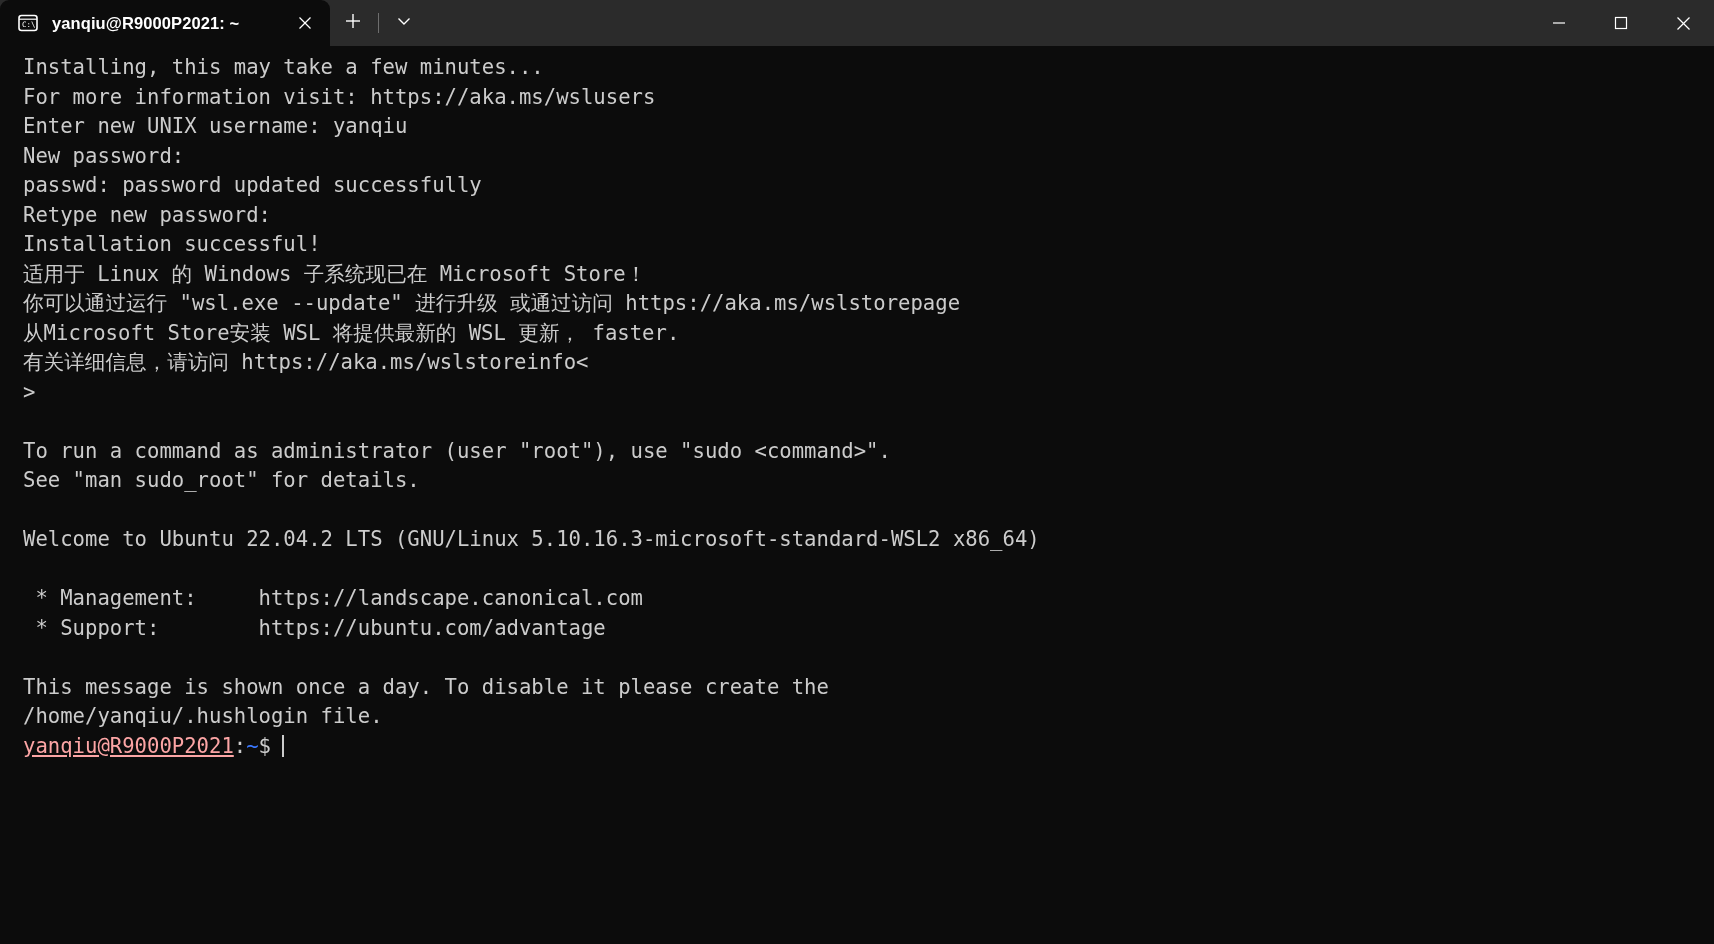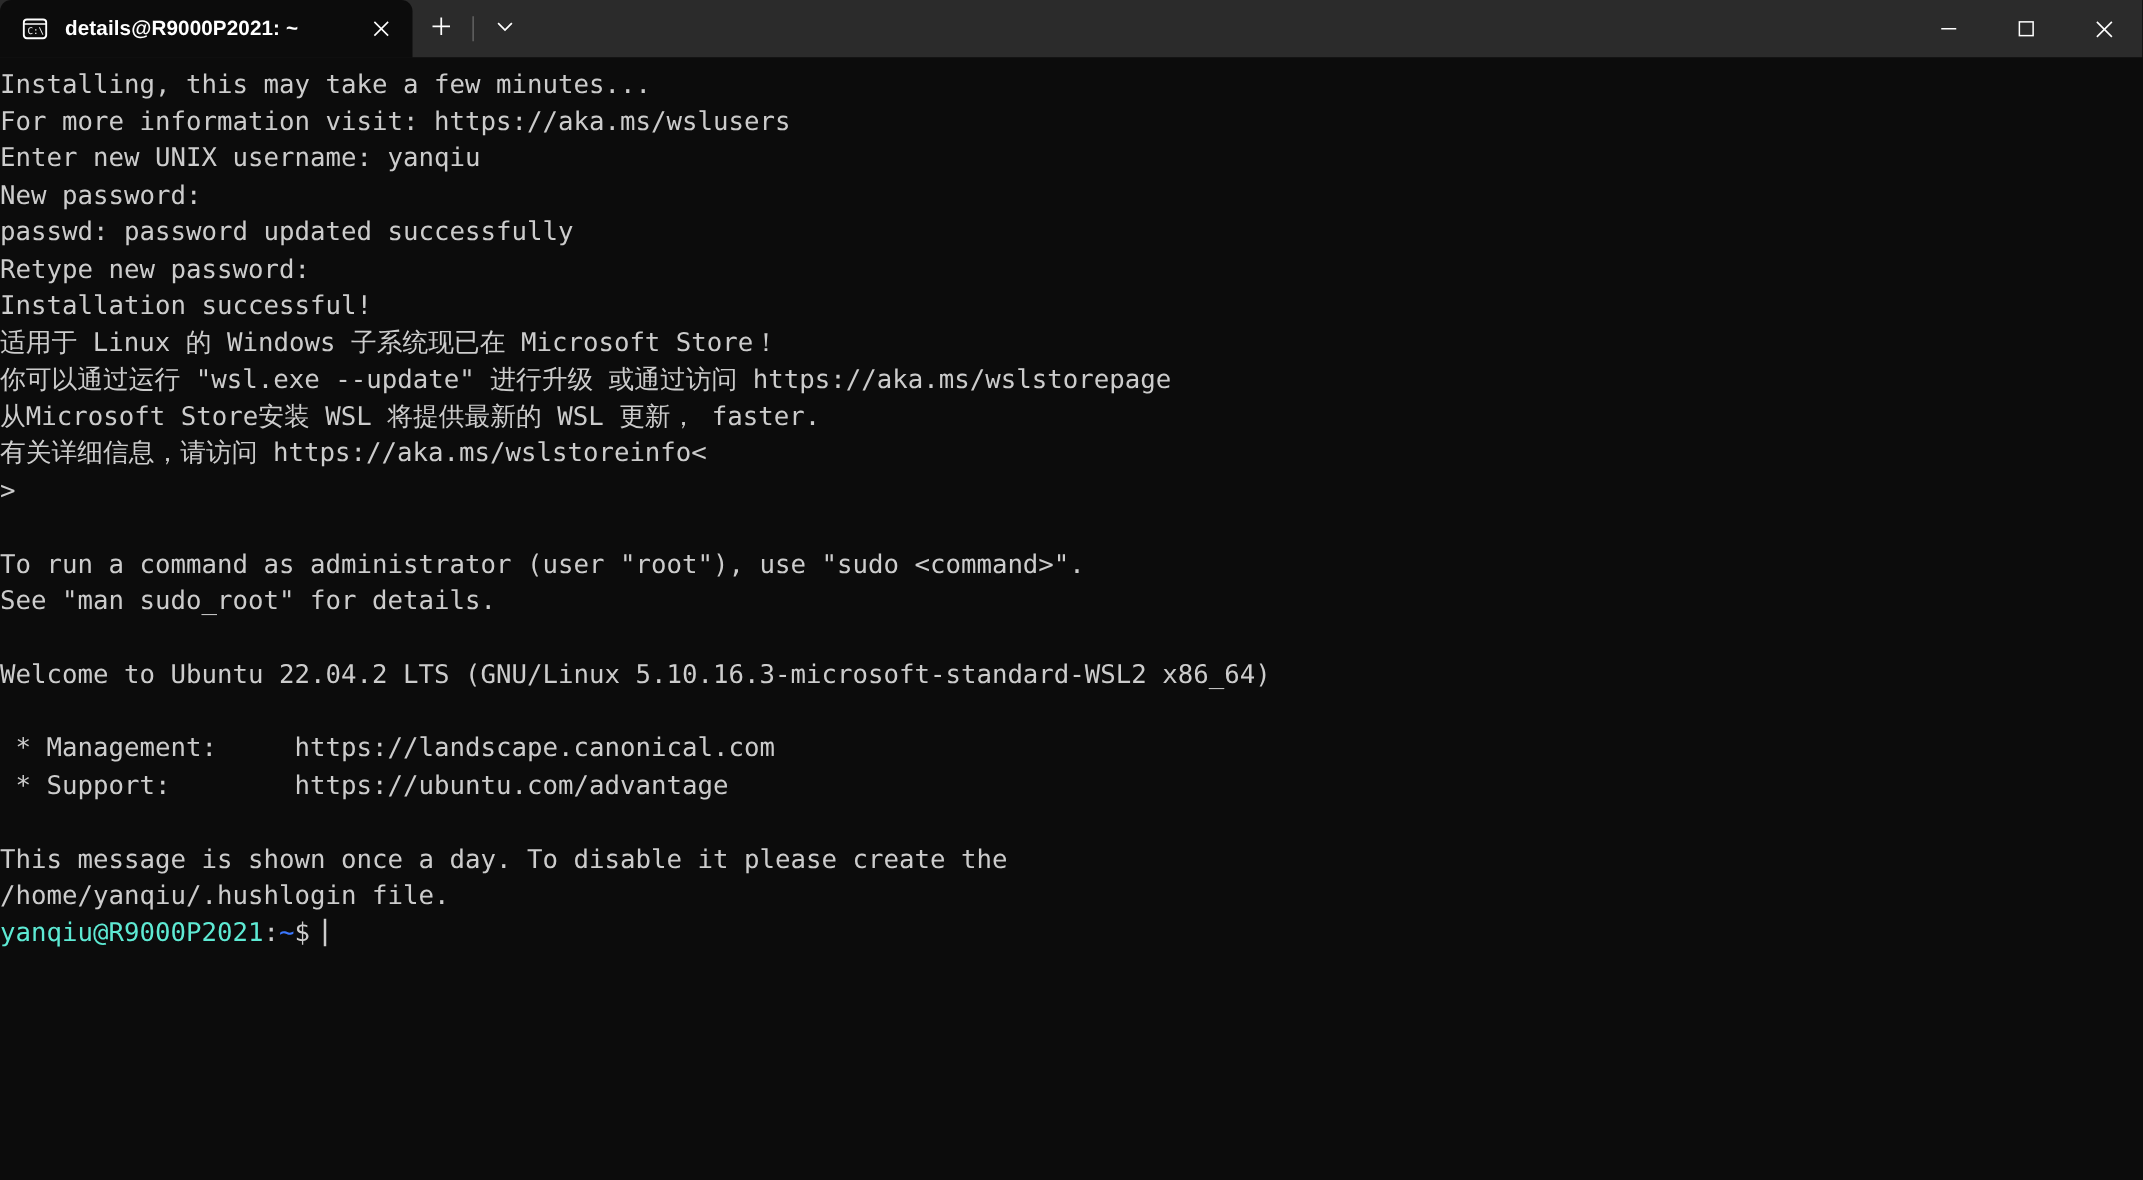--- a/index.html
+++ b/index.html
@@ -120,23 +120,24 @@
     overflow: hidden;
   }
   .term-line {
     font-family: "DejaVu Sans Mono", monospace;
     font-size: 20.6px;
     line-height: 29.5px;
     color: #cccccc;
     white-space: pre;
     height: 29.5px;
     letter-spacing: 0px;
+    margin-left: 23px;
   }
   .term-line.blank { color: transparent; }
-  .c-green { color: #5eead4; }
+  .c-green { color: #fca5a5; text-decoration: underline; }
   .c-blue  { color: #3b78ff; }
   .c-white { color: #cccccc; }
   .cursor {
     display: inline-block;
     width: 2px;
     height: 22px;
     background: #cccccc;
     vertical-align: -4px;
     margin-left: 11px;
   }
@@ -149,21 +150,21 @@
   <div class="tabstrip">
 
     <div class="tab">
       <span class="tab-icon">
         <svg width="20" height="18" viewBox="0 0 20 18" aria-hidden="true">
           <rect x="1" y="1.5" width="18" height="15" rx="2.5" ry="2.5" fill="none" stroke="#ffffff" stroke-width="1.6"></rect>
           <line x1="1" y1="5.2" x2="19" y2="5.2" stroke="#ffffff" stroke-width="1.2"></line>
           <text x="4" y="13.4" font-family="DejaVu Sans Mono, monospace" font-size="7.4" fill="#ffffff">C:\</text>
         </svg>
       </span>
-      <span class="tab-title">details@R9000P2021: ~</span>
+      <span class="tab-title">yanqiu@R9000P2021: ~</span>
       <span class="tab-close">
         <svg width="16" height="16" viewBox="0 0 16 16" aria-hidden="true">
           <line x1="2.5" y1="2.5" x2="13.5" y2="13.5" stroke="#ffffff" stroke-width="1.3"></line>
           <line x1="13.5" y1="2.5" x2="2.5" y2="13.5" stroke="#ffffff" stroke-width="1.3"></line>
         </svg>
       </span>
     </div>
 
     <div class="newtab-btn">
       <span>

